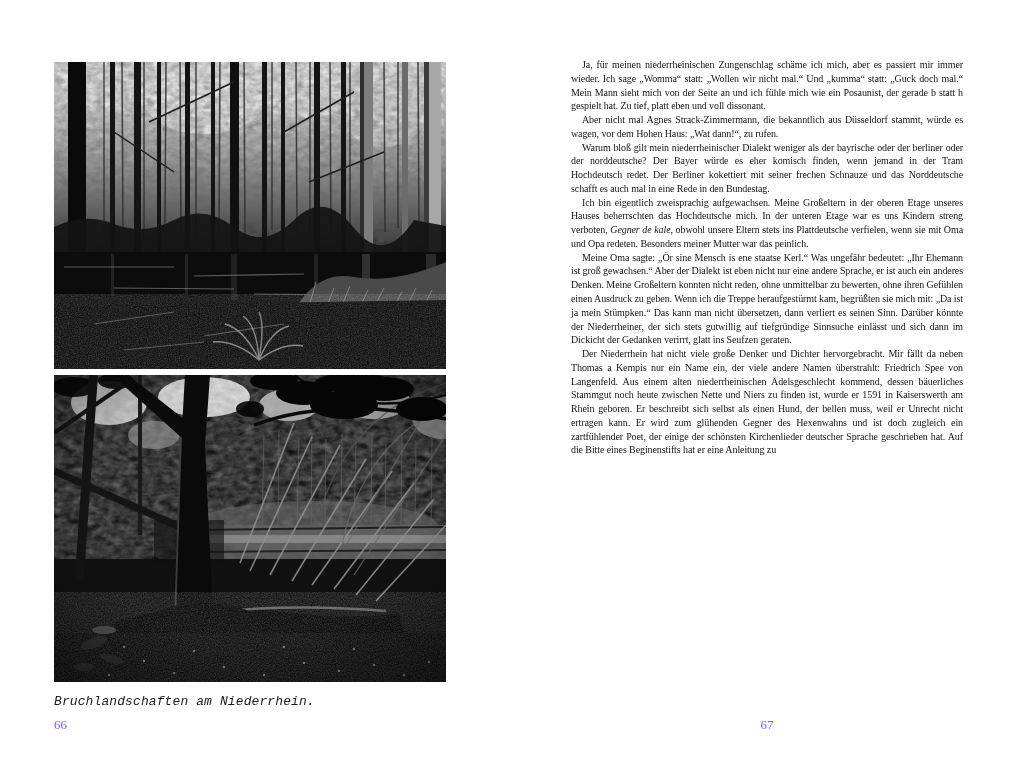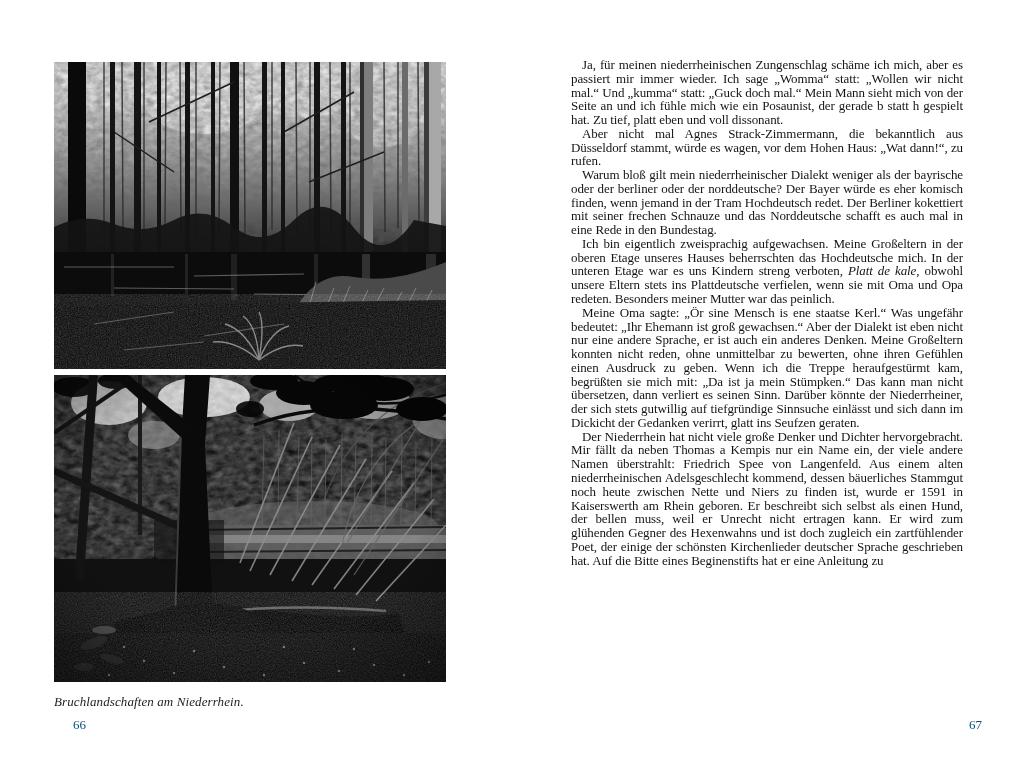--- a/index.html
+++ b/index.html
@@ -1,39 +1,39 @@
 <!DOCTYPE html>
 <html lang="de"><head>
 <meta charset="utf-8">
 <style>
   html,body{margin:0;padding:0;background:#ffffff;}
   body{font-family:"Liberation Serif","DejaVu Serif",serif;}
   .spread{position:relative;width:1020px;height:767px;background:#ffffff;overflow:hidden;}
 
   
-  .left-page{position:absolute;left:54px;top:62px;width:392px;}
+  .left-page{position:absolute;left:54px;top:62px;width:392px;font-family:Liberation Mono, monospace;}
   .photo{width:392px;overflow:hidden;background:#101010;}
   .photo svg{display:block;width:100%;height:100%;}
   .photo-top{height:307px;}
   .photo-bottom{height:307px;margin-top:6px;}
   .caption{font-style:italic;font-size:13px;color:#1c1c1c;margin-top:12px;letter-spacing:0.1px;}
 
   
   .right-page{position:absolute;left:571px;top:58px;width:392px;}
   .body-text p{
     margin:0;text-indent:11px;text-align:justify;
-    font-size:13px;line-height:13.76px;color:#141414;
+    font-size:10px;line-height:13.76px;color:#141414;
     letter-spacing:-0.1px;
     hyphens:auto;-webkit-hyphens:auto;
   }
   .body-text em{font-style:italic;}
 
-  .pagenum{position:absolute;top:717px;font-size:13px;color:#0c4a6e;margin-left:19px;}
+  .pagenum{position:absolute;top:717px;font-size:13px;color:#8b5cf6;}
   .pagenum-left{left:54px;}
-  .pagenum-right{left:571px;width:392px;text-align:right;font-family:Liberation Serif, serif;}
+  .pagenum-right{left:571px;width:392px;text-align:center;font-family:Liberation Serif, serif;}
 </style>
 </head>
 <body>
 
 <div class="spread">
 
   <div class="left-page">
 
     <div class="photo photo-top" role="img" aria-label="Waldsumpf mit dunklem Wasser und Spiegelungen zwischen hohen Baumstämmen">
       <svg viewBox="0 0 392 307" preserveAspectRatio="none">
@@ -278,21 +278,21 @@
     </div>
 
     <div class="caption">Bruchlandschaften am Niederrhein.</div>
   </div>
 
   <div class="right-page">
     <div class="body-text">
         <p><span>Ja, für meinen niederrheinischen Zungenschlag schäme ich mich, aber es passiert mir immer wieder. Ich sage „Womma“ statt: „Wollen wir nicht mal.“ Und „kumma“ statt: „Guck doch mal.“ Mein Mann sieht mich von der Seite an und ich fühle mich wie ein Posaunist, der gerade b statt h gespielt hat. Zu tief, platt eben und voll dissonant.</span></p>
         <p><span>Aber nicht mal Agnes Strack-Zimmermann, die bekanntlich aus Düsseldorf stammt, würde es wagen, vor dem Hohen Haus: „Wat dann!“, zu rufen.</span></p>
         <p><span>Warum bloß gilt mein niederrheinischer Dialekt weniger als der bayrische oder der berliner oder der norddeutsche? Der Bayer würde es eher komisch finden, wenn jemand in der Tram Hochdeutsch redet. Der Berliner kokettiert mit seiner frechen Schnauze und das Norddeutsche schafft es auch mal in eine Rede in den Bundestag.</span></p>
-        <p><span>Ich bin eigentlich zweisprachig aufgewachsen. Meine Großeltern in der oberen Etage unseres Hauses beherrschten das Hochdeutsche mich. In der unteren Etage war es uns Kindern streng verboten, </span><em>Platt de kale,</em><span> obwohl unsere Eltern stets ins Plattdeutsche verfielen, wenn sie mit Oma und Opa redeten. Besonders meiner Mutter war das peinlich.</span></p>
+        <p><span>Ich bin eigentlich zweisprachig aufgewachsen. Meine Großeltern in der oberen Etage unseres Hauses beherrschten das Hochdeutsche mich. In der unteren Etage war es uns Kindern streng verboten, </span><em>Gegner de kale,</em><span> obwohl unsere Eltern stets ins Plattdeutsche verfielen, wenn sie mit Oma und Opa redeten. Besonders meiner Mutter war das peinlich.</span></p>
         <p><span>Meine Oma sagte: „Ör sine Mensch is ene staatse Kerl.“ Was ungefähr bedeutet: „Ihr Ehemann ist groß gewachsen.“ Aber der Dialekt ist eben nicht nur eine andere Sprache, er ist auch ein anderes Denken. Meine Großeltern konnten nicht reden, ohne unmittelbar zu bewerten, ohne ihren Gefühlen einen Ausdruck zu geben. Wenn ich die Treppe heraufgestürmt kam, begrüßten sie mich mit: „Da ist ja mein Stümpken.“ Das kann man nicht übersetzen, dann verliert es seinen Sinn. Darüber könnte der Niederrheiner, der sich stets gutwillig auf tiefgründige Sinnsuche einlässt und sich dann im Dickicht der Gedanken verirrt, glatt ins Seufzen geraten.</span></p>
         <p><span>Der Niederrhein hat nicht viele große Denker und Dichter hervorgebracht. Mir fällt da neben Thomas a Kempis nur ein Name ein, der viele andere Namen überstrahlt: Friedrich Spee von Langenfeld. Aus einem alten niederrheinischen Adelsgeschlecht kommend, dessen bäuerliches Stammgut noch heute zwischen Nette und Niers zu finden ist, wurde er 1591 in Kaiserswerth am Rhein geboren. Er beschreibt sich selbst als einen Hund, der bellen muss, weil er Unrecht nicht ertragen kann. Er wird zum glühenden Gegner des Hexenwahns und ist doch zugleich ein zartfühlender Poet, der einige der schönsten Kirchenlieder deutscher Sprache geschrieben hat. Auf die Bitte eines Beginenstifts hat er eine Anleitung zu</span></p>
       </div>
   </div>
 
   <div class="pagenum pagenum-left">66</div>
   <div class="pagenum pagenum-right">67</div>
 </div>
 
 </body></html>

